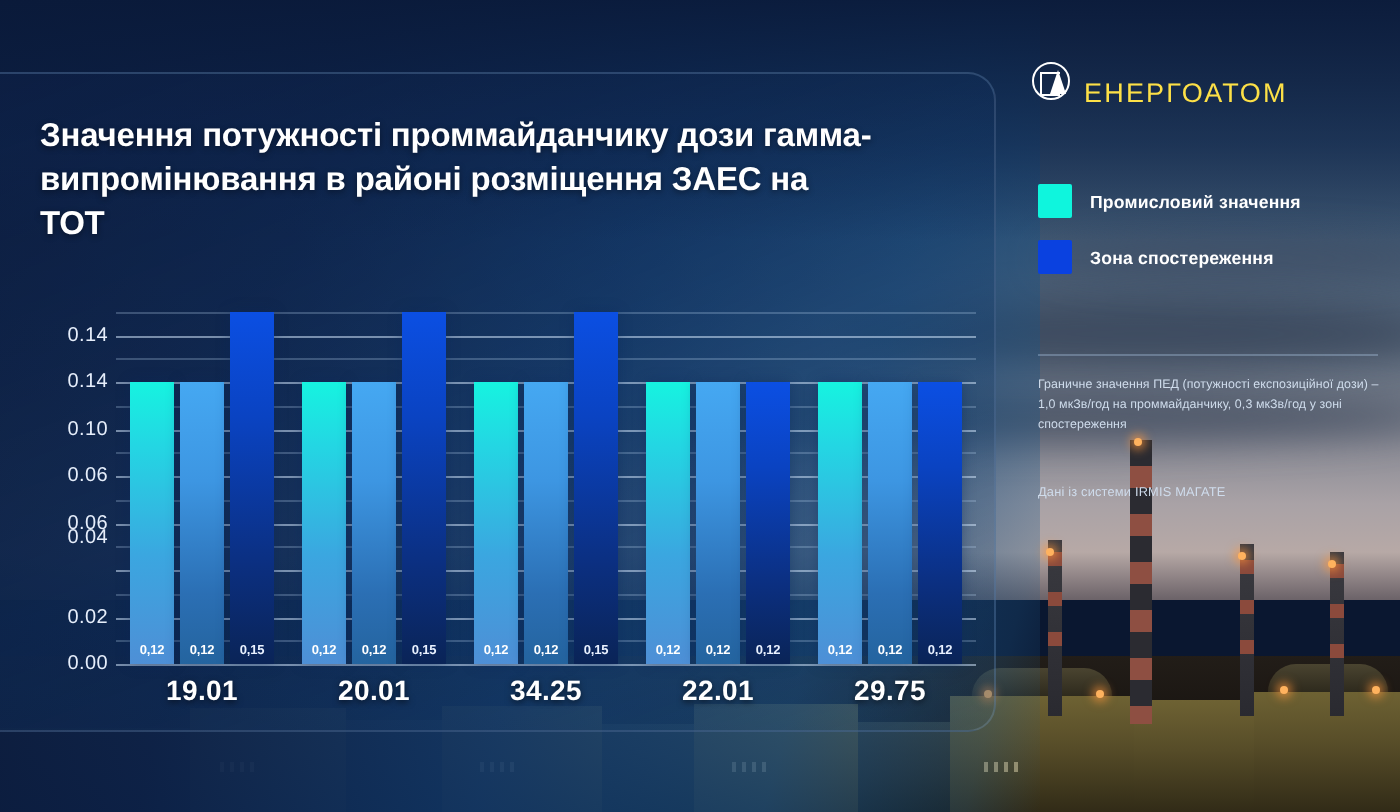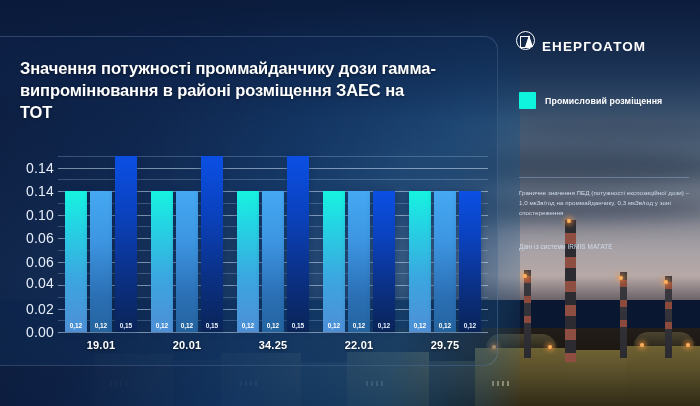--- a/index.html
+++ b/index.html
@@ -90,21 +90,21 @@
     letter-spacing:-0.1px;
     text-shadow:0 1px 3px rgba(0,0,0,0.45);
   }
 
   
   #chart {
     position:absolute; left:14px; top:150px; width:474px; height:182px;
   }
   .ylab {
     position:absolute; right:calc(100% - 40px); transform:translateY(-50%);
-    font-size:14px; color:#e6eefb; letter-spacing:0.2px; white-space:nowrap;
+    font-size:10px; color:#e6eefb; letter-spacing:0.2px; white-space:nowrap;
   }
   .grid-major, .grid-minor {
     position:absolute; left:44px; right:0; height:1px;
   }
   .grid-major { background:rgba(205,225,248,0.55); }
   .grid-minor { background:rgba(190,215,245,0.26); }
 
   #plot {
     position:absolute; left:44px; right:0; top:0; bottom:0;
     display:flex; justify-content:space-around; align-items:flex-end;
@@ -122,21 +122,21 @@
   .bar.c0 { background:linear-gradient(180deg,#16f3e0 0%,#23d7e3 22%,#3ba6e0 62%,#4e8fd6 100%); }
   .bar.c1 { background:linear-gradient(180deg,#45a8f2 0%,#3d96e2 35%,#2b6fb4 75%,#24649f 100%); }
   .bar.c2 { background:linear-gradient(180deg,#0b4fe3 0%,#0a43c2 30%,#0b2f80 72%,#0a2457 100%); }
   .bar.c2 .v { color:#e9f1ff; }
 
   #xaxis {
     position:absolute; left:58px; top:336px; width:430px; height:18px;
     display:flex; justify-content:space-around; align-items:center;
   }
   #xaxis .xt {
-    font-size:11px; font-weight:bold; color:#ffffff;
+    font-size:14px; font-weight:bold; color:#ffffff;
     text-shadow:0 1px 3px rgba(0,0,0,0.6); letter-spacing:0.2px;
   }
 
   
   #logo {
     position:absolute; left:516px; top:27px; display:flex; align-items:center; gap:7px;
   }
   #logo .mark {
     width:19px; height:19px; border-radius:50%;
     border:1.6px solid #ffffff; position:relative; flex:none;
@@ -145,21 +145,21 @@
     content:""; position:absolute; left:3px; top:4px;
     width:9px; height:10px;
     border-left:1.6px solid #fff; border-top:1.6px solid #fff; border-bottom:1.6px solid #fff;
   }
   #logo .mark:after {
     content:""; position:absolute; left:8px; top:3px;
     width:0; height:0; border-left:4px solid transparent; border-right:4px solid transparent;
     border-bottom:12px solid #ffffff;
   }
   #logo .wordmark {
-    color:#ffffff; font-size:13.5px; font-weight:bold; letter-spacing:1.1px;margin-top:12px;
+    color:#fde047; font-size:13.5px; font-weight:normal; letter-spacing:1.1px;margin-top:12px;
   }
 
   #legend { position:absolute; left:519px; top:92px; width:181px; }
   .leg { display:flex; align-items:center; gap:9px; margin-bottom:11px; }
   .sw { width:17px; height:17px; flex:none; border-radius:1px; }
   .sw.s0 { background:#0ff5dd; }
   .sw.s1 { background:#44a6ef; }
   .sw.s2 { background:#0a41e0; }
   .leg .lbl {
     color:#ffffff; font-size:8.8px; font-weight:bold; letter-spacing:0.1px;
@@ -280,21 +280,21 @@
       <div class="grid-minor" style="top: 29.3548px;"></div>
       <div class="grid-major" style="top: 17.6129px;"></div>
       <div class="grid-minor" style="top: 5.87097px;"></div>
     </div>
   <div id="ylabels">
       <div class="ylab" style="top: 17.6129px;">0.14</div>
       <div class="ylab" style="top: 41.0968px;">0.14</div>
       <div class="ylab" style="top: 64.5806px; margin-left: 12px;">0.10</div>
       <div class="ylab" style="top: 88.0645px;">0.06</div>
       <div class="ylab" style="top: 111.548px;">0.06</div>
-      <div class="ylab" style="top: 133px;">0.04</div>
+      <div class="ylab" style="top: 119px;">0.04</div>
       <div class="ylab" style="top: 158.516px;">0.02</div>
       <div class="ylab" style="top: 182px;">0.00</div>
     </div>
   <div id="plot">
       <div class="group">
         <div class="bar c0" style="height: 140.903px;">
           <span class="v">0,12</span>
         </div>
         <div class="bar c1" style="height: 140.903px;">
           <span class="v">0,12</span>
@@ -359,19 +359,23 @@
   </div>
 
 <div id="logo">
   <div class="mark"></div>
   <div class="wordmark">ЕНЕРГОАТОМ</div>
 </div>
 
 <div id="legend">
     <div class="leg">
       <div class="sw s0"></div>
-      <div class="lbl">Промисловий розміщення</div>
+      <div class="lbl">Промисловий значення</div>
+    </div>
+    <div class="leg">
+      <div class="sw s2"></div>
+      <div class="lbl">Зона спостереження</div>
     </div>
   </div>
 
 <div id="divider"></div>
 <div id="note">Граничне значення ПЕД (потужності експозиційної дози) – 1,0 мкЗв/год на проммайданчику, 0,3 мкЗв/год у зоні спостереження</div>
 <div id="source">Дані із системи IRMIS МАГАТЕ</div>
 
 </body></html>

